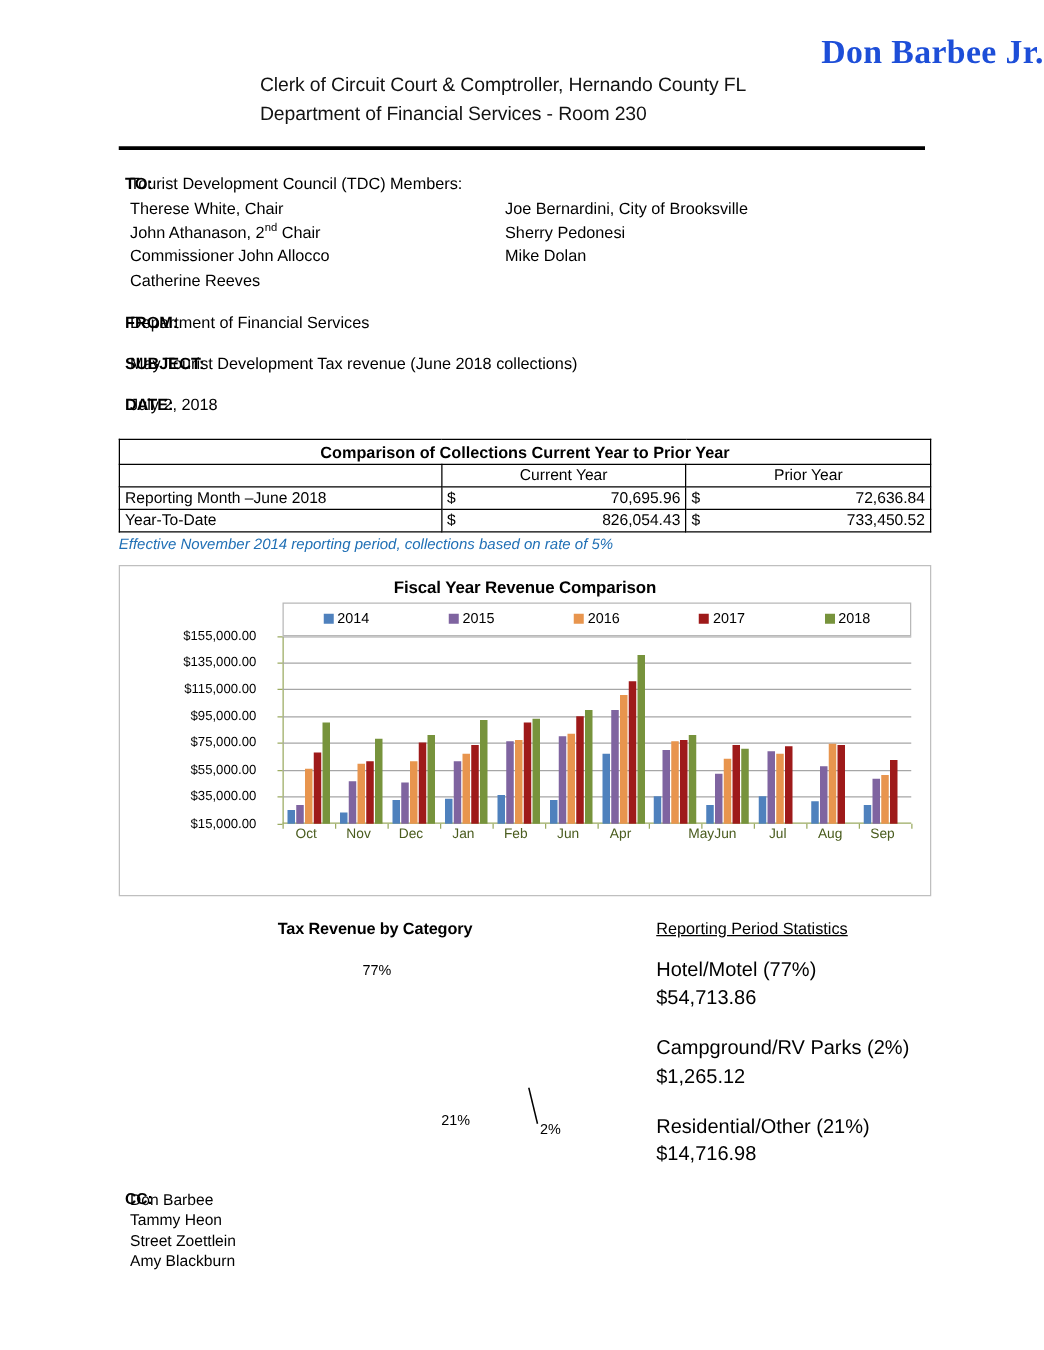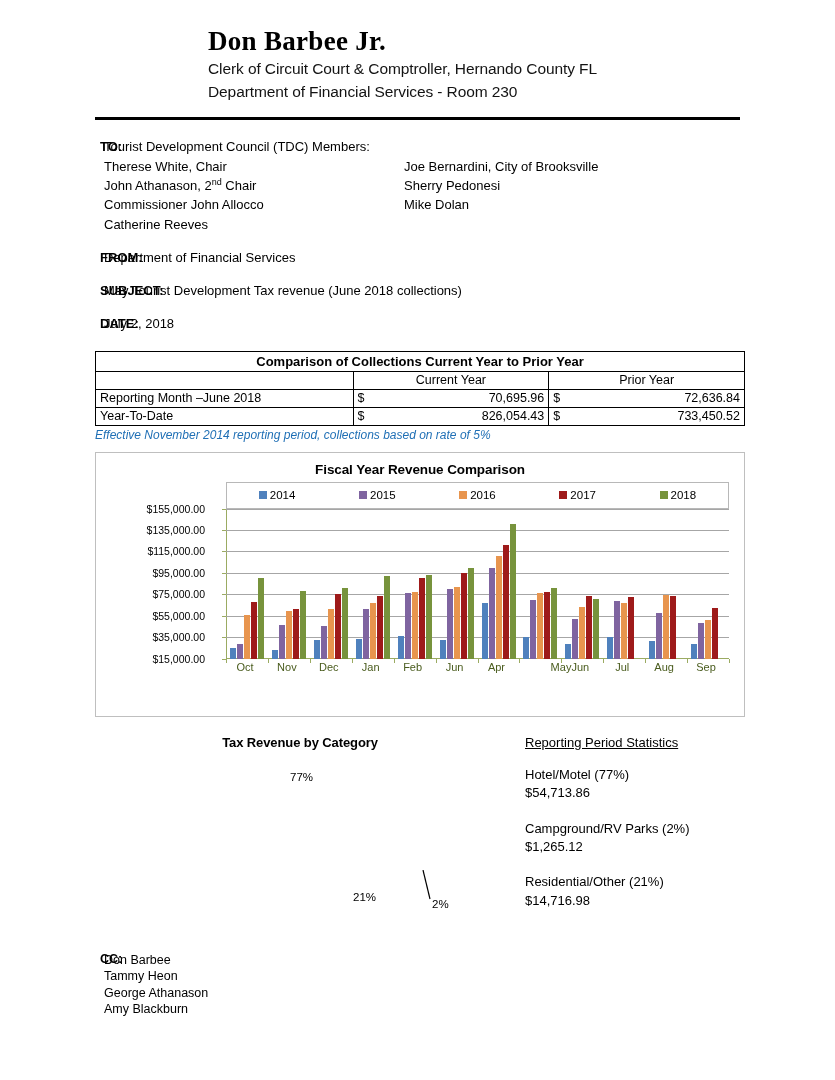--- a/index.html
+++ b/index.html
@@ -13,24 +13,25 @@
     overflow: hidden;
     position: relative;
   }
 
   
   .letterhead { padding: 26px 0 0 0; }
   .lh-name {
     font-family: "Liberation Serif", serif;
     font-size: 27px;
     font-weight: bold;
-    color: #000000;
+    color: #1d4ed8;
     margin-left: 208px;
     letter-spacing: 0.3px;
     line-height: 1.18;
+    text-align: right;
   }
   .lh-line {
     font-size: 15.5px;
     color: #131313;
     margin-left: 208px;
     line-height: 1.47;
     letter-spacing: -0.1px;
   }
 
   .hr-thick {
@@ -197,21 +198,21 @@
     left: 322px; top: 135px;
     width: 10px; height: 30px;
   }
 
   .stats-col { position: absolute; left: 525px; top: 0; width: 250px; }
   .stats-head {
     font-size: 13px;
     text-decoration: underline;
     margin-bottom: 16px;
   }
-  .stat-block { font-size: 13px; line-height: 1.42; margin-bottom: 17px; }
+  .stat-block { font-size: 16px; line-height: 1.42; margin-bottom: 17px; }
 
   
   .cc { margin: 12px 0 0 0; display: flex; font-size: 12.5px; }
   .cc-label { width: 100px; padding-left: 100px; font-weight: bold; flex: 0 0 auto; }
   .cc-list { padding-left: 4px; line-height: 1.32; }
 </style>
 </head>
 <body>
 
 <div class="letterhead">
@@ -489,16 +490,16 @@
       <div>$14,716.98</div>
     </div>
   </div>
 </div>
 
 <div class="cc">
   <div class="cc-label">CC:</div>
   <div class="cc-list">
     <div>Don Barbee</div>
     <div>Tammy Heon</div>
-    <div>George Athanason</div>
+    <div>Street Zoettlein</div>
     <div>Amy Blackburn</div>
   </div>
 </div>
 
 </body></html>

